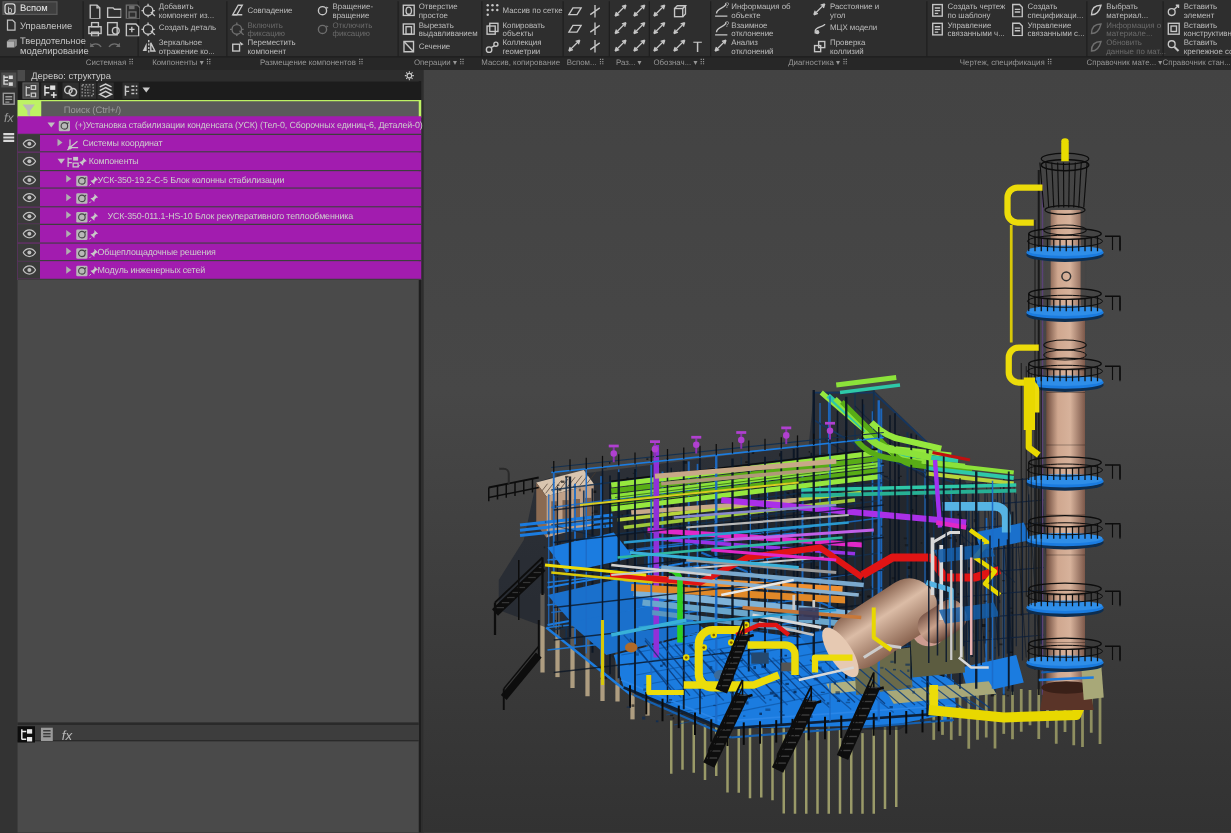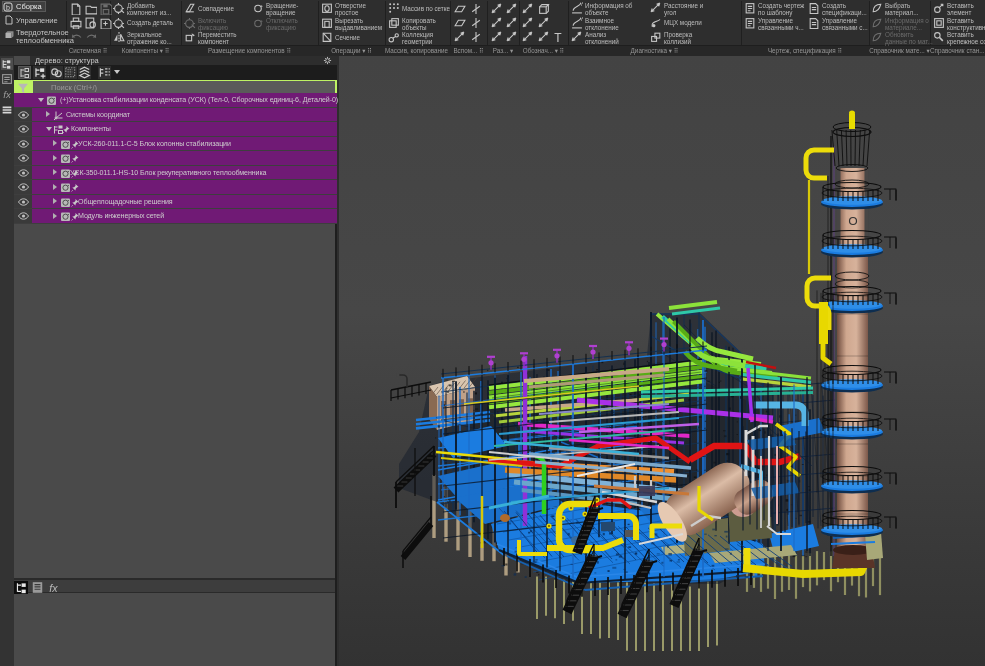--- a/index.html
+++ b/index.html
@@ -6,26 +6,26 @@
 #ribbon .glabel{position:absolute;top:46px;height:10px;font-size:6.3px;color:#969696;text-align:center;line-height:10px;white-space:nowrap;overflow:hidden}
 #ribbon .vsep{position:absolute;top:1px;width:1px;height:54px;background:#1f1f1f}
 #ribbon .lblbar{position:absolute;left:0;top:45px;width:985px;height:11px;background:#272727;border-top:1px solid #1e1e1e}
 .tab{position:absolute;font-size:7.5px;color:#c4c4c4;white-space:nowrap}
 .tab.active{background:#3f3f3f;border:1px solid #595959;color:#ececec}
 .ritem{position:absolute;font-size:6.3px;line-height:6.8px;color:#bdbdbd;white-space:nowrap}
 .ritem.grey{color:#6b6b6b}
 .ricon{position:absolute}
 #lstrip{position:absolute;left:0;top:56px;width:14px;height:610px;background:#333}
 #lpanel{position:absolute;left:14px;top:56px;width:323px;height:610px;background:#4a4a4a;border-right:2px solid #1e1e1e}
-#ptitle{position:absolute;left:16px;top:0;width:323px;height:9px;background:#2d2d2d;color:#c8c8c8;font-size:7.5px;line-height:9px;padding-left:5px}
+#ptitle{position:absolute;left:6px;top:0;width:323px;height:9px;background:#2d2d2d;color:#c8c8c8;font-size:7.5px;line-height:9px;padding-left:5px}
 #ptools{position:absolute;left:0;top:9px;width:323px;height:15px;background:#1c1c1c}
 #psearch{position:absolute;left:0;top:24px;width:323px;height:14px;background:#bef264}
 #psearchbox{position:absolute;left:19px;top:0.5px;width:302px;height:13px;background:#5a5a5a;color:#9b9b9b;font-size:7.5px;line-height:13px;padding-left:18px}
 #ptree{position:absolute;left:0;top:37px;width:323px;height:131px}
-.trow{position:absolute;left:0;width:323px;height:14.5px;border-bottom:1px solid #3e3e3e;background:#701a75}
+.trow{position:absolute;left:0;width:323px;height:14.5px;border-bottom:1px solid #3e3e3e;background:#a21caf}
 .trow .gut{position:absolute;left:0;top:0;width:18px;height:13.5px;background:#3a3a3a}
 .trow .txt{position:absolute;top:0;font-size:7.1px;line-height:14px;color:#cdcdcd;white-space:nowrap;letter-spacing:-0.1px}
 #pbot{position:absolute;left:0;top:522px;width:321px;height:15px;background:#3d3d3d;border-top:2px solid #2a2a2a;border-bottom:1px solid #2a2a2a}
 #vp{position:absolute;left:339px;top:56px;width:646px;height:610px;background:#454545}
 #vp svg{position:absolute;left:0;top:0}
 </style></head>
 <body>
 <div id="ribbon">
     <div class="vsep" style="left:66px"></div>
 <div class="vsep" style="left:110px"></div>
@@ -45,23 +45,23 @@
 <div class="glabel" style="left:181px;width:137px">Размещение компонентов ⠿</div>
 <div class="glabel" style="left:318px;width:67px">Операции ▾ ⠿</div>
 <div class="glabel" style="left:385px;width:65px">Массив, копирование ⠿</div>
 <div class="glabel" style="left:450px;width:37px">Вспом... ⠿</div>
 <div class="glabel" style="left:487px;width:32px">Раз... ▾</div>
 <div class="glabel" style="left:519px;width:49px">Обознач... ▾ ⠿</div>
 <div class="glabel" style="left:568px;width:173px">Диагностика ▾ ⠿</div>
 <div class="glabel" style="left:741px;width:128px">Чертеж, спецификация ⠿</div>
 <div class="glabel" style="left:869px;width:61px">Справочник мате... ▾</div>
 <div class="glabel" style="left:930px;width:55px">Справочник стан... ▾</div>
-<div class="tab active" style="left:2px;top:1px;width:44px;height:11px;line-height:10px;padding-left:13px">Сборка</div>
+<div class="tab active" style="left:2px;top:1px;width:44px;height:11px;line-height:10px;padding-left:13px">Вспом</div>
 <div class="tab" style="left:3px;top:15px;width:62px;height:11px;line-height:11px;padding-left:13px">Управление</div>
-<div class="tab" style="left:3px;top:28px;width:75px;height:16px;line-height:7.5px;padding-left:13px;padding-top:1px;white-space:normal">Твердотельное теплообменника</div>
+<div class="tab" style="left:3px;top:28px;width:75px;height:16px;line-height:7.5px;padding-left:13px;padding-top:1px;white-space:normal">Твердотельное моделирование</div>
 <svg style="position:absolute;left:3px;top:2px" width="10" height="10">
       <rect x="1" y="1" width="8" height="8" rx="2" fill="none" stroke="#d8d8d8"></rect>
       <text x="5" y="8" font-size="7" fill="#d8d8d8" text-anchor="middle">b</text>
     </svg>
 <svg style="position:absolute;left:4px;top:15px" width="10" height="10">
       <path d="M2 1h4l2 2v6H2z" fill="none" stroke="#c0c0c0"></path>
     </svg>
 <svg style="position:absolute;left:4px;top:30px" width="10" height="10">
       <rect x="1.5" y="3" width="6" height="5" fill="#b0b0b0"></rect>
       <path d="M1.5 3l2-1.7h6L7.5 3zM7.5 8l2-1.7V1.3l-2 1.7z" fill="#8a8a8a"></path>
@@ -427,21 +427,21 @@
         <div style="position:absolute;left:39px;top:3.5px;width:0;height:0;border-top:3.5px solid transparent;border-bottom:3.5px solid transparent;border-left:4.5px solid #b0b0b0"></div>
         <svg style="position:absolute;left:46px;top:2px" width="11" height="11" viewBox="0 0 11 11">
           <rect x="1" y="1.5" width="9" height="8.5" rx="1" fill="#b8b8b8"></rect>
           <circle cx="5.5" cy="5.7" r="2.6" fill="none" stroke="#444" stroke-width="0.9"></circle>
           <path d="M7.8 4.2l1-1.2" stroke="#444" stroke-width="0.9"></path>
         </svg>
         <svg style="position:absolute;left:57px;top:3px" width="8" height="9" viewBox="0 0 9 10">
           <path d="M5 1l3.5 3.5-1.6 0.2-1.6 1.6L5 8.5 1.5 5l2-0.3 1.6-1.6z" fill="#c8c8c8"></path>
           <path d="M2 8L0.5 9.5" stroke="#c8c8c8" stroke-width="0.9"></path>
         </svg>
-        <div class="txt" style="left:64px">УСК-260-011.1-С-5 Блок колонны стабилизации</div>
+        <div class="txt" style="left:64px">УСК-350-19.2-С-5 Блок колонны стабилизации</div>
       </div>
       <div class="trow" style="top:58.0px">
         <div class="gut"></div>
         <svg style="position:absolute;left:4px;top:3px" width="11" height="8" viewBox="0 0 11 8">
           <path d="M0.5 4C2 1.5 4 0.8 5.5 0.8S9 1.5 10.5 4C9 6.5 7 7.2 5.5 7.2S2 6.5 0.5 4z" fill="none" stroke="#c0c0c0"></path>
           <circle cx="5.5" cy="4" r="1.6" fill="#c0c0c0"></circle>
         </svg>
         <div style="position:absolute;left:39px;top:3.5px;width:0;height:0;border-top:3.5px solid transparent;border-bottom:3.5px solid transparent;border-left:4.5px solid #b0b0b0"></div>
         <svg style="position:absolute;left:46px;top:2px" width="11" height="11" viewBox="0 0 11 11">
           <rect x="1" y="1.5" width="9" height="8.5" rx="1" fill="#b8b8b8"></rect>
@@ -462,21 +462,21 @@
         <div style="position:absolute;left:39px;top:3.5px;width:0;height:0;border-top:3.5px solid transparent;border-bottom:3.5px solid transparent;border-left:4.5px solid #b0b0b0"></div>
         <svg style="position:absolute;left:46px;top:2px" width="11" height="11" viewBox="0 0 11 11">
           <rect x="1" y="1.5" width="9" height="8.5" rx="1" fill="#b8b8b8"></rect>
           <circle cx="5.5" cy="5.7" r="2.6" fill="none" stroke="#444" stroke-width="0.9"></circle>
           <path d="M7.8 4.2l1-1.2" stroke="#444" stroke-width="0.9"></path>
         </svg>
         <svg style="position:absolute;left:57px;top:3px" width="8" height="9" viewBox="0 0 9 10">
           <path d="M5 1l3.5 3.5-1.6 0.2-1.6 1.6L5 8.5 1.5 5l2-0.3 1.6-1.6z" fill="#c8c8c8"></path>
           <path d="M2 8L0.5 9.5" stroke="#c8c8c8" stroke-width="0.9"></path>
         </svg>
-        <div class="txt" style="left:56px">УСК-350-011.1-HS-10 Блок рекуперативного теплообменника</div>
+        <div class="txt" style="left:72px">УСК-350-011.1-HS-10 Блок рекуперативного теплообменника</div>
       </div>
       <div class="trow" style="top:87.0px">
         <div class="gut"></div>
         <svg style="position:absolute;left:4px;top:3px" width="11" height="8" viewBox="0 0 11 8">
           <path d="M0.5 4C2 1.5 4 0.8 5.5 0.8S9 1.5 10.5 4C9 6.5 7 7.2 5.5 7.2S2 6.5 0.5 4z" fill="none" stroke="#c0c0c0"></path>
           <circle cx="5.5" cy="4" r="1.6" fill="#c0c0c0"></circle>
         </svg>
         <div style="position:absolute;left:39px;top:3.5px;width:0;height:0;border-top:3.5px solid transparent;border-bottom:3.5px solid transparent;border-left:4.5px solid #b0b0b0"></div>
         <svg style="position:absolute;left:46px;top:2px" width="11" height="11" viewBox="0 0 11 11">
           <rect x="1" y="1.5" width="9" height="8.5" rx="1" fill="#b8b8b8"></rect>

